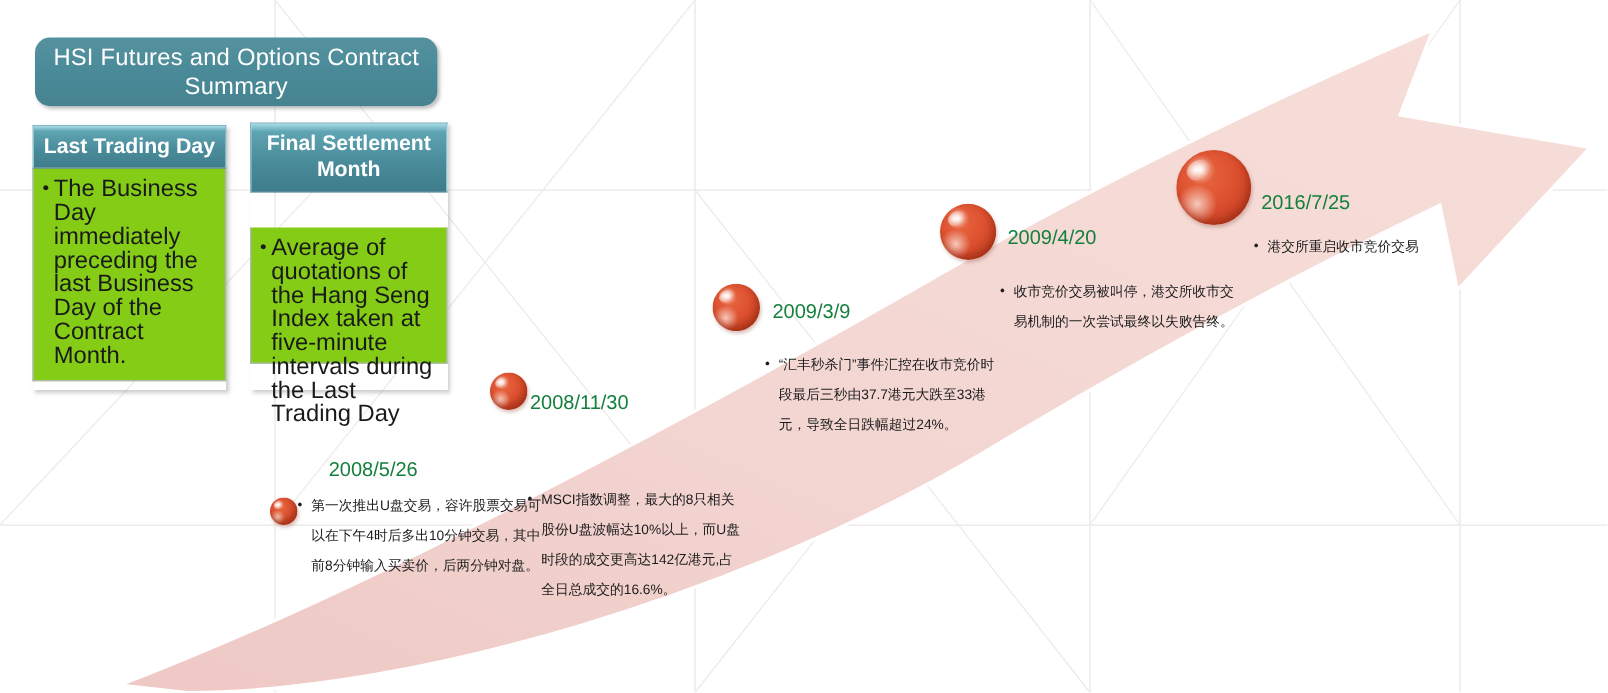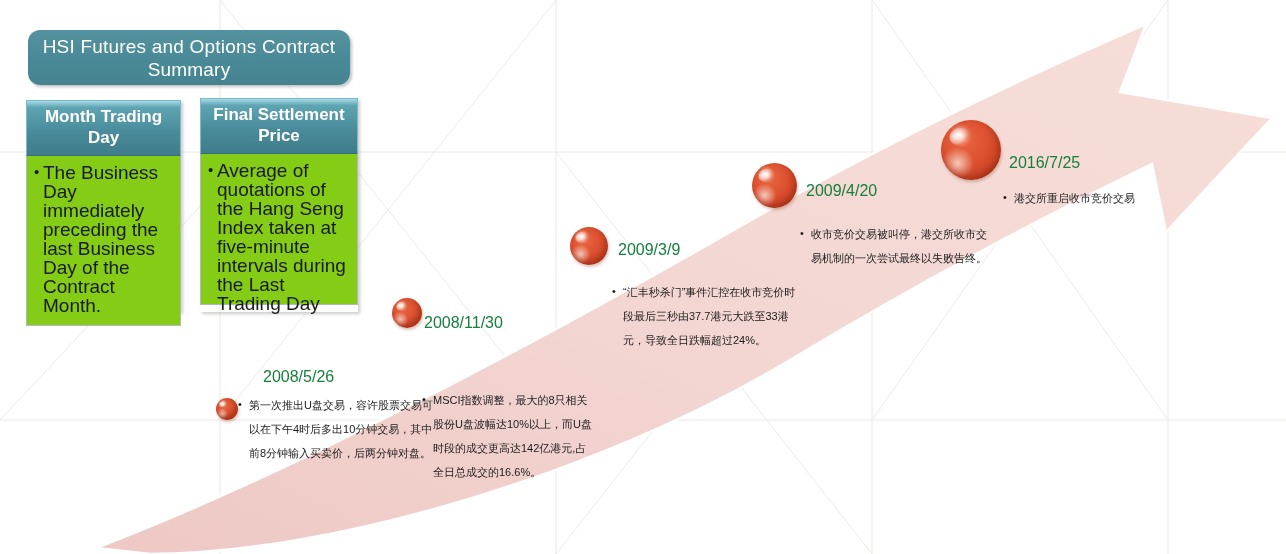--- a/index.html
+++ b/index.html
@@ -49,21 +49,21 @@
     padding:7px 6px 8px 7px;
     box-sizing:border-box;
   }
   .panel-body ul{margin:0;padding:0;list-style:none;}
   .panel-body li{position:relative;padding-left:9px;}
   .panel-body li:before{content:"\2022";position:absolute;left:0;top:-1px;font-size:15px;}
 
   #panel-last-trading-day{left:26px;top:100px;width:155px;height:212px;}
   #panel-last-trading-day .panel-body{height:170px;}
   #panel-final-settlement{left:200px;top:98px;width:158px;height:214px;}
-  #panel-final-settlement .panel-body{height:151px;}
+  #panel-final-settlement .panel-body{height:109px;margin-top:28px;}
 
   
   .milestone{position:absolute;z-index:5;}
   .sphere{position:absolute;border-radius:50%;
     background:
       radial-gradient(circle at 32% 26%, rgba(255,255,255,.92) 0%, rgba(255,255,255,.35) 9%, rgba(255,255,255,0) 20%),
       radial-gradient(circle at 28% 72%, rgba(255,240,232,.75) 0%, rgba(255,210,190,0) 26%),
       radial-gradient(circle at 38% 34%, #e8653f 0%, #dd5130 44%, #c63f22 78%, #a8331a 100%);
     box-shadow:inset -2px -3px 6px rgba(120,30,10,.45), 1px 2px 3px rgba(140,80,60,.35);
   }
@@ -122,30 +122,30 @@
              C 1040,218 910,288 790,360
              C 600,474 330,554 150,554
              Z" fill="url(#arrGrad)" stroke="#ffffff" stroke-width="2.5"></path>
   </svg>
 
   <div class="summary-title">
     <span>HSI Futures and Options Contract Summary</span>
   </div>
 
   <div class="panel" id="panel-last-trading-day">
-    <div class="panel-head">Month Trading Day</div>
+    <div class="panel-head">Last Trading Day</div>
     <div class="panel-body">
       <ul>
           <li>The Business Day immediately preceding the last Business Day of the Contract Month.</li>
         </ul>
     </div>
   </div>
 
   <div class="panel" id="panel-final-settlement">
-    <div class="panel-head">Final Settlement Price</div>
+    <div class="panel-head">Final Settlement Month</div>
     <div class="panel-body">
       <ul>
           <li>Average of quotations of the Hang Seng Index taken at five-minute intervals during the Last Trading Day</li>
         </ul>
     </div>
   </div>
 
   <div class="milestone">
     <div class="sphere" style="left:216px;top:398px;width:22px;height:22px;"></div>
     <div class="date-label" style="left:247px;top:368px;margin-left:16px;">2008/5/26</div>

